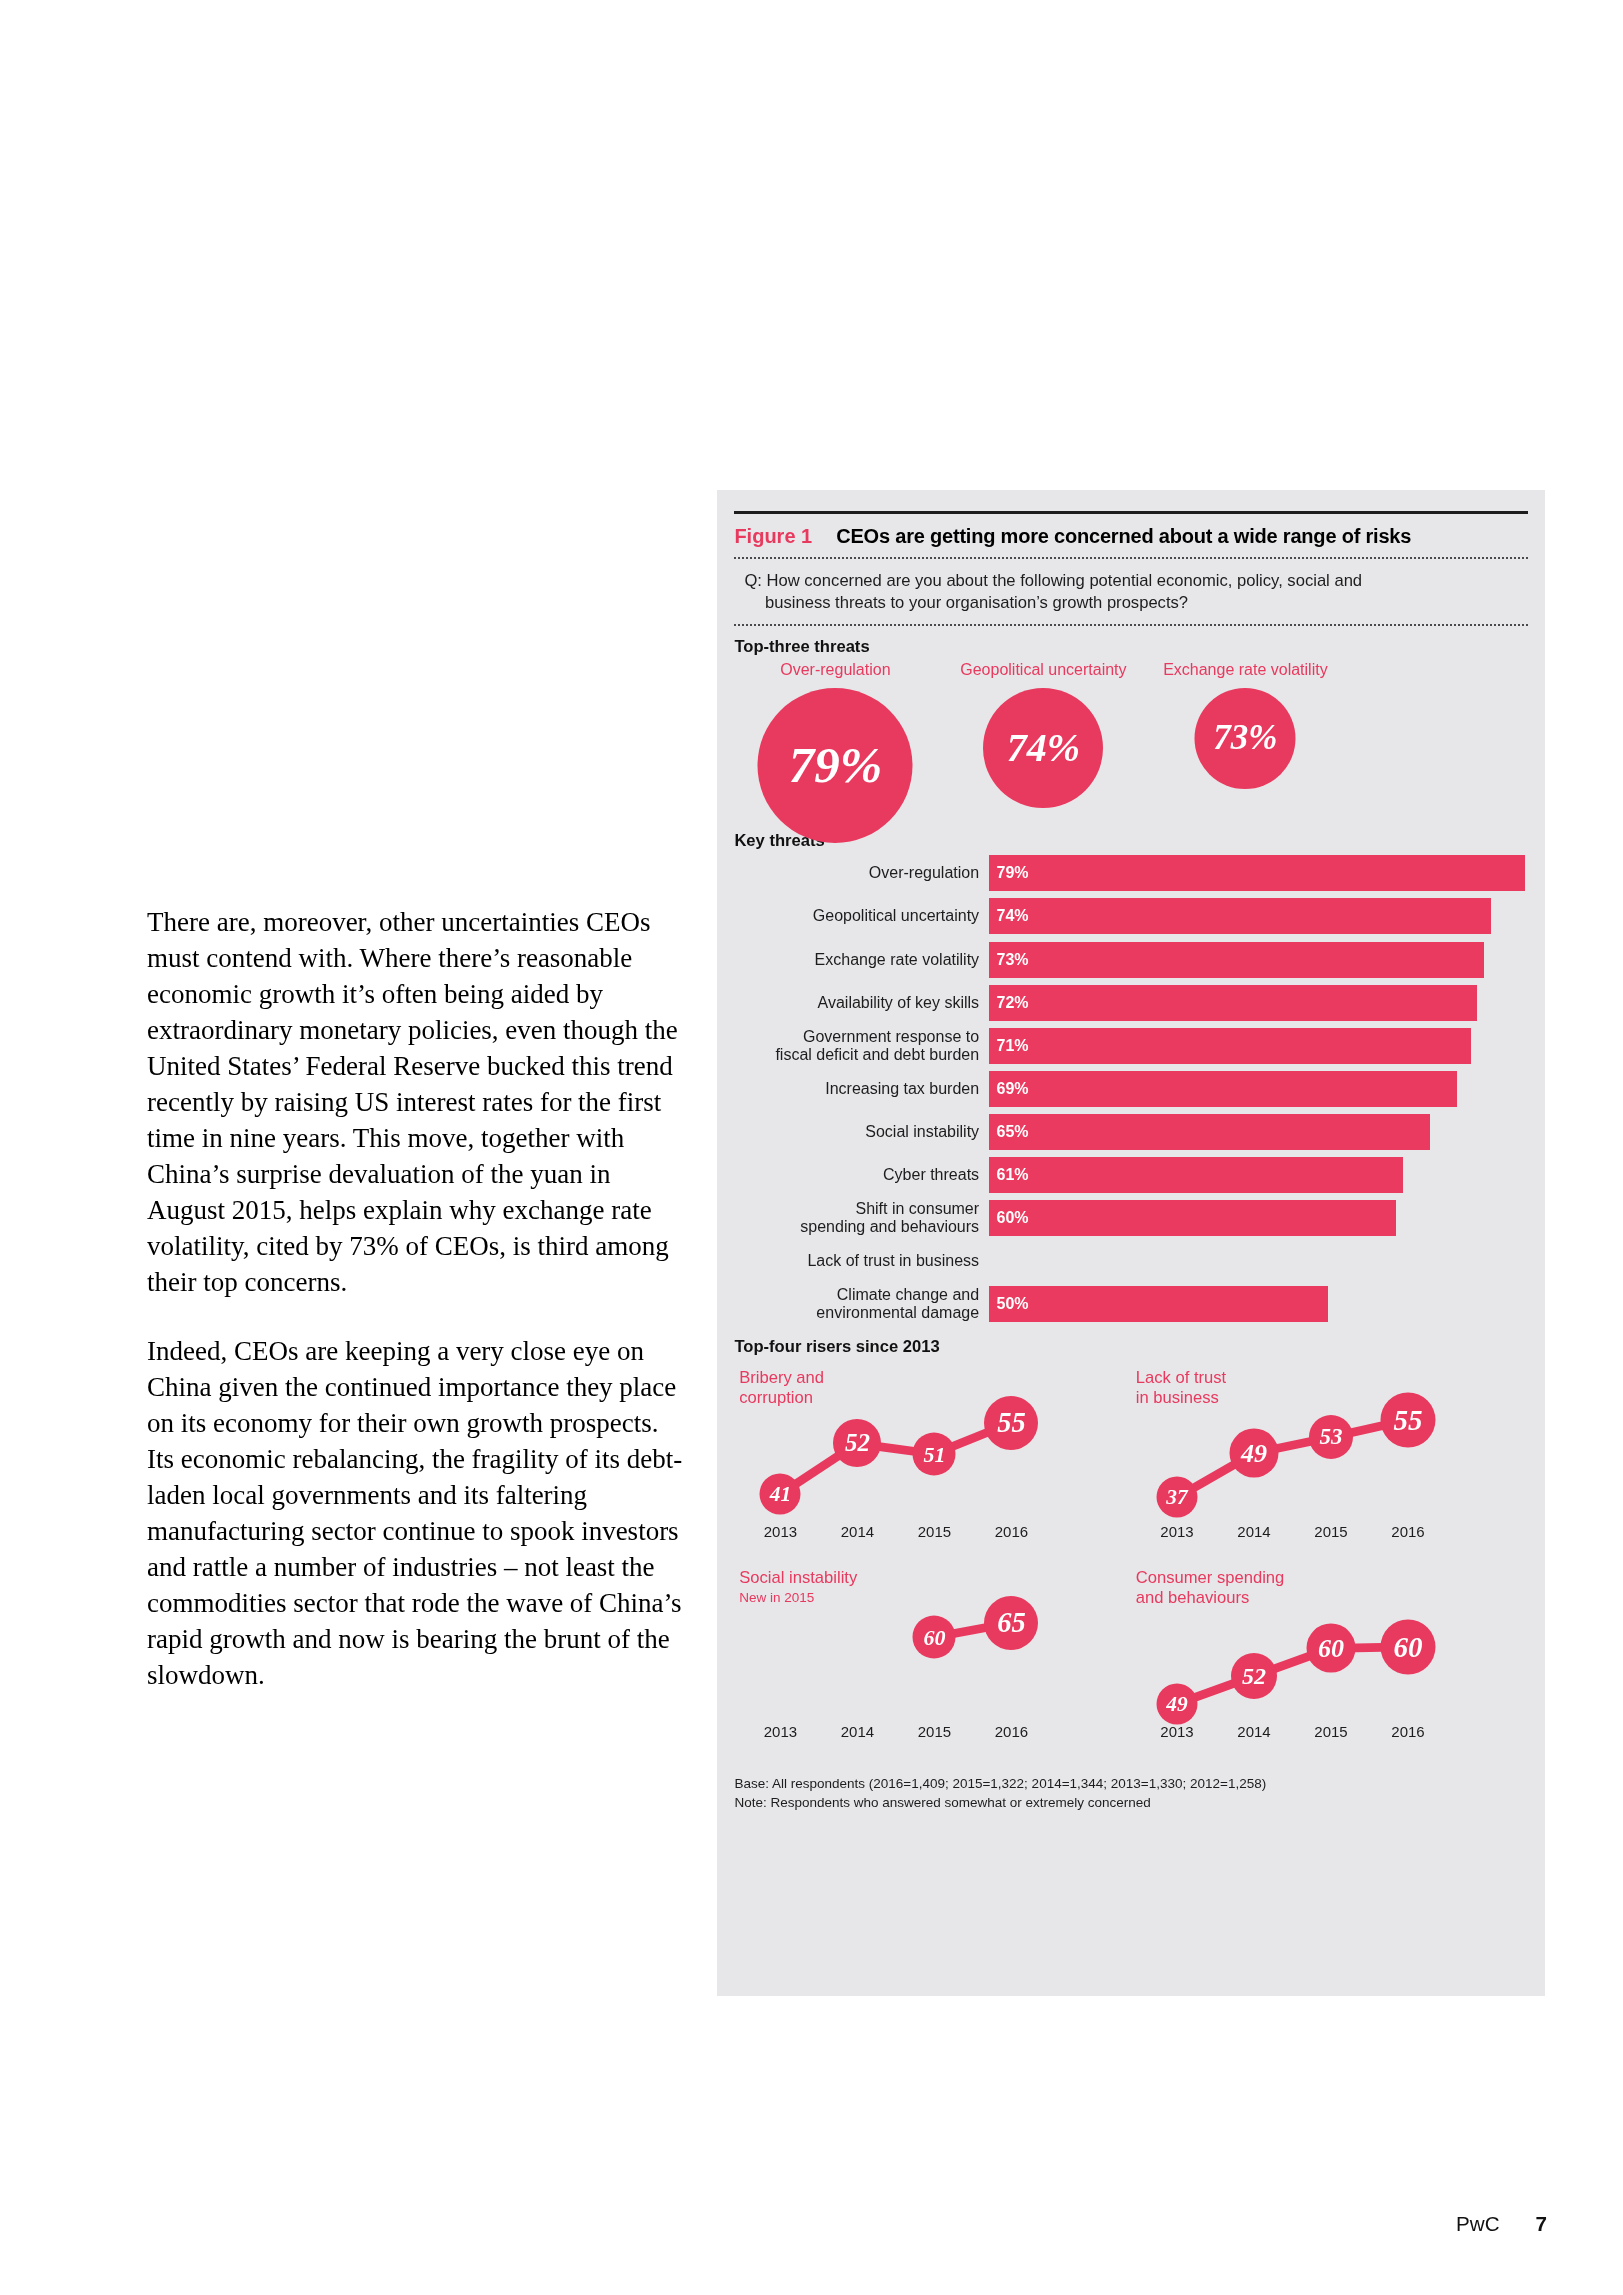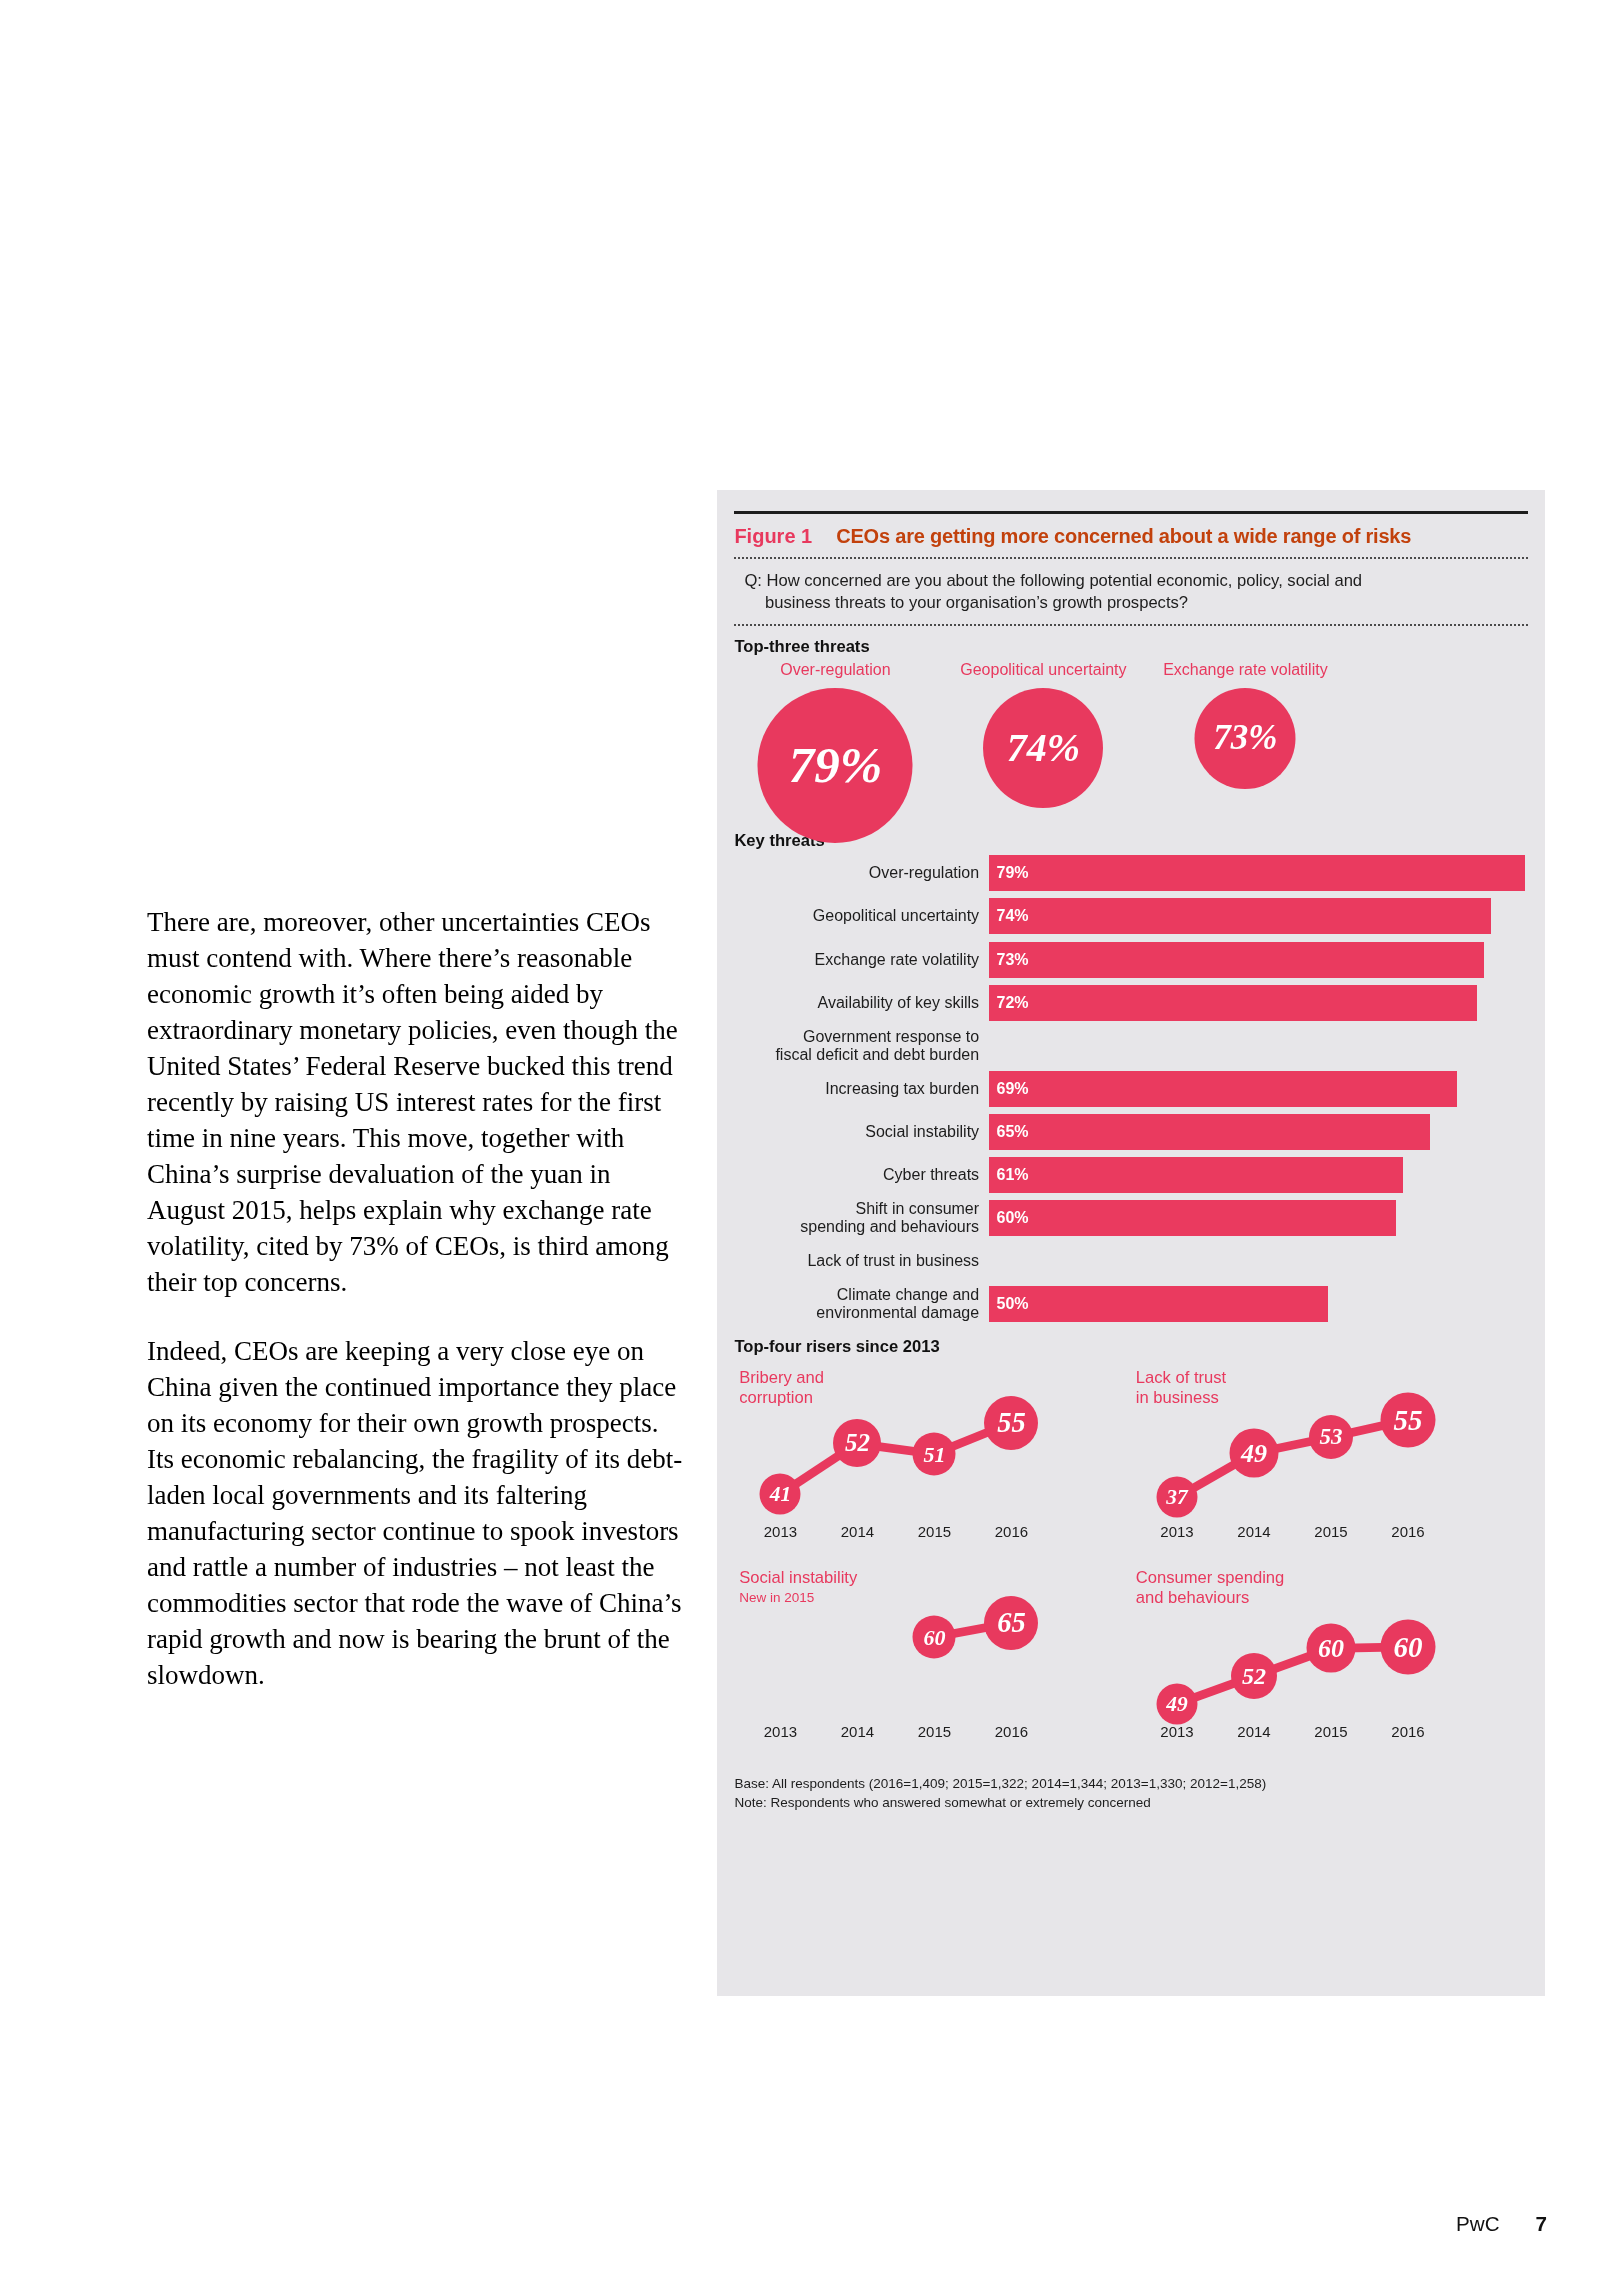--- a/index.html
+++ b/index.html
@@ -52,21 +52,21 @@
   }
   .fig-label {
     font-size: 20px;
     font-weight: bold;
     color: #e8395e;
     white-space: nowrap;
   }
   .fig-headline {
     font-size: 20px;
     font-weight: bold;
-    color: #c2410c;
+    color: #000000;
     letter-spacing: -0.2px;
   }
 
   .rule-dotted {
     border-top: 2.4px dotted #4a4a4a;
   }
 
   .question {
     font-size: 16.6px;
     line-height: 22px;
@@ -306,20 +306,25 @@
       <div class="bar-row">
         <div class="bar-label">Availability of key skills</div>
         <div class="bar-track">
           <div class="bar-fill" style="width: 488px;">
             <span class="bar-value">72%</span>
           </div>
         </div>
       </div>
       <div class="bar-row">
         <div class="bar-label">Government response to<br><span>fiscal deficit and debt burden</span></div>
+        <div class="bar-track">
+          <div class="bar-fill" style="width: 482px;">
+            <span class="bar-value">71%</span>
+          </div>
+        </div>
       </div>
       <div class="bar-row">
         <div class="bar-label">Increasing tax burden</div>
         <div class="bar-track">
           <div class="bar-fill" style="width: 468px;">
             <span class="bar-value">69%</span>
           </div>
         </div>
       </div>
       <div class="bar-row">

